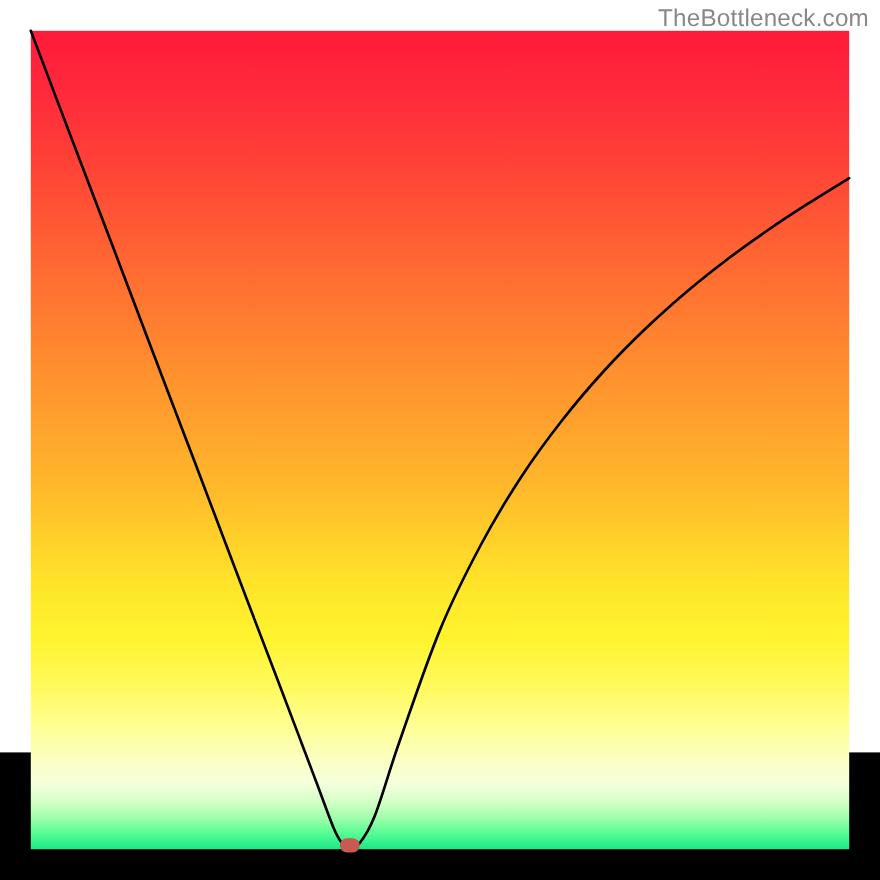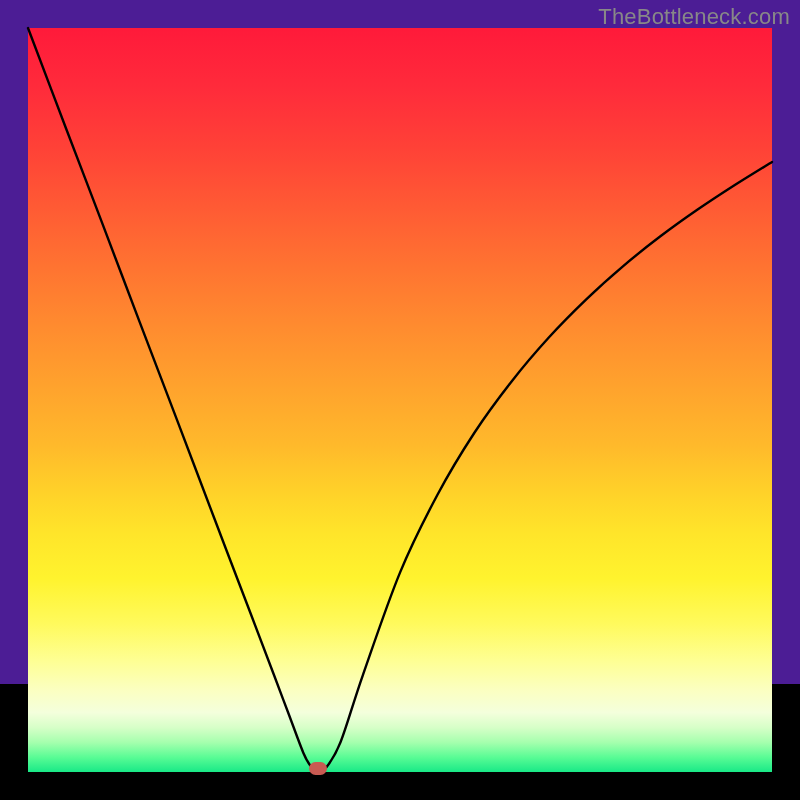--- a/index.html
+++ b/index.html
@@ -2,21 +2,21 @@
 <html><head>
 <meta charset="utf-8">
 <style>
   * { margin: 0; padding: 0; box-sizing: border-box; }
   html, body { width: 800px; height: 800px; overflow: hidden; }
   body { background: #000; position: relative; font-family: Arial, sans-serif; }
   .frame {
     position: absolute;
     top: 0; left: 0;
     width: 800px; height: 684px;
-    background: #4c1d95;
+    background: #ffffff;
   }
   .plot-area {
     position: absolute;
     top: 28px;
     left: 28px;
     width: 744px;
     height: 744px;
     background: linear-gradient(to bottom,
       #ff1a3a 0%,
       #ff2b3b 8%,

